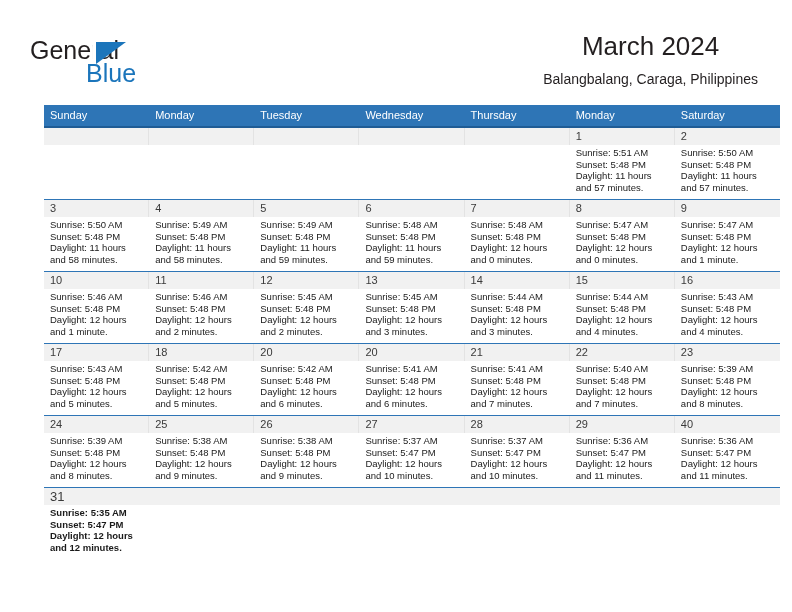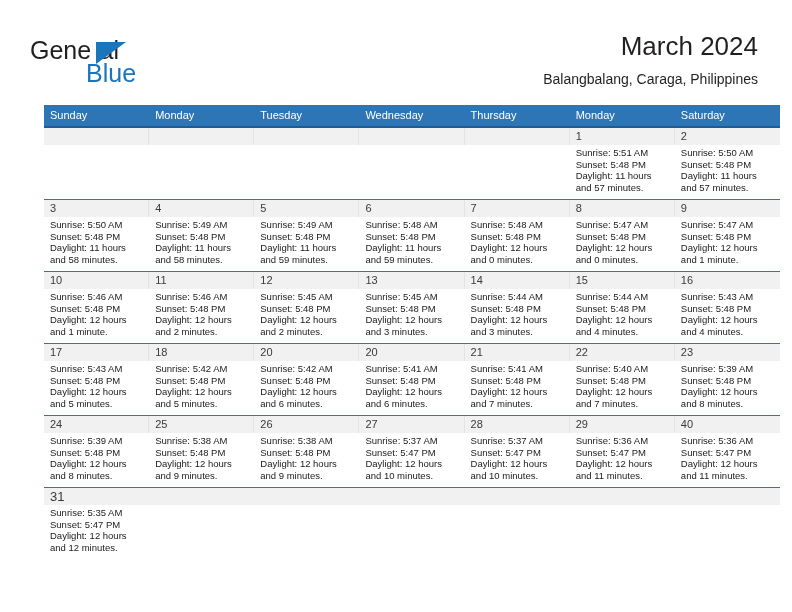--- a/index.html
+++ b/index.html
@@ -81,20 +81,21 @@
     right: 34px;
     top: 30px;
     text-align: right;
   }
   .cal-title {
     font-size: 26px;
     line-height: 32px;
     color: #231f20;
     font-weight: normal;
     white-space: nowrap;
+    text-align: center;
   }
   .cal-subtitle {
     margin-top: 9px;
     font-size: 14px;
     line-height: 17px;
     color: #231f20;
     white-space: nowrap;
   }
 
   
@@ -179,20 +180,21 @@
     display: flex;
   }
   .week-row.tail .tail-cell {
     flex: 1 1 0;
     box-sizing: border-box;
     height: 54px;
     padding: 2px 6px 0 6px;
     font-size: 9.5px;
     line-height: 11.6px;
     color: #1a1a1a;
+    font-weight: bold;
   }
   .week-row.tail .tail-cell div {
     white-space: nowrap;
   }
 </style>
 </head>
 <body>
 
 <div class="page">
 

